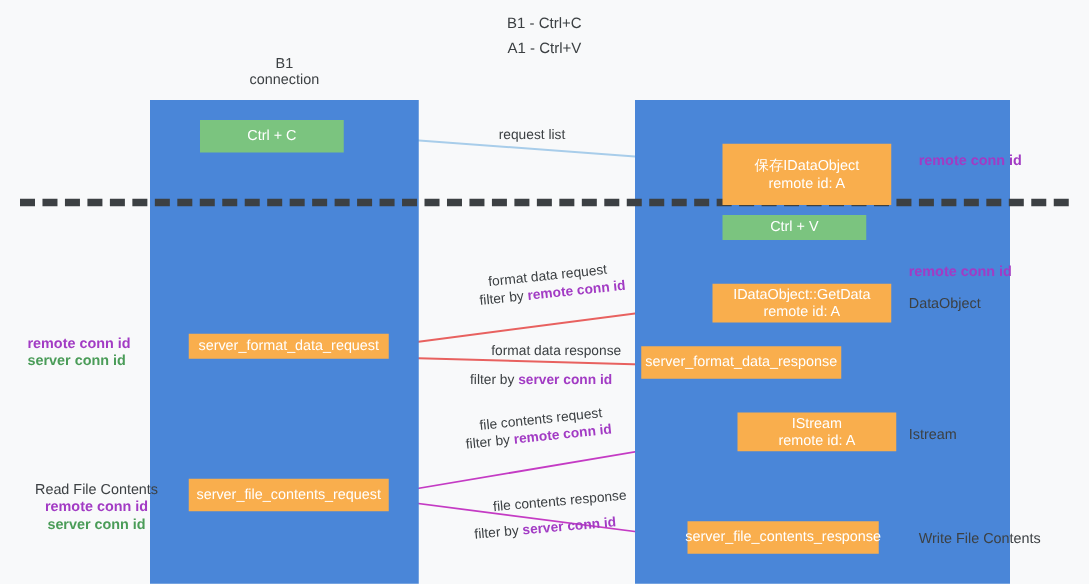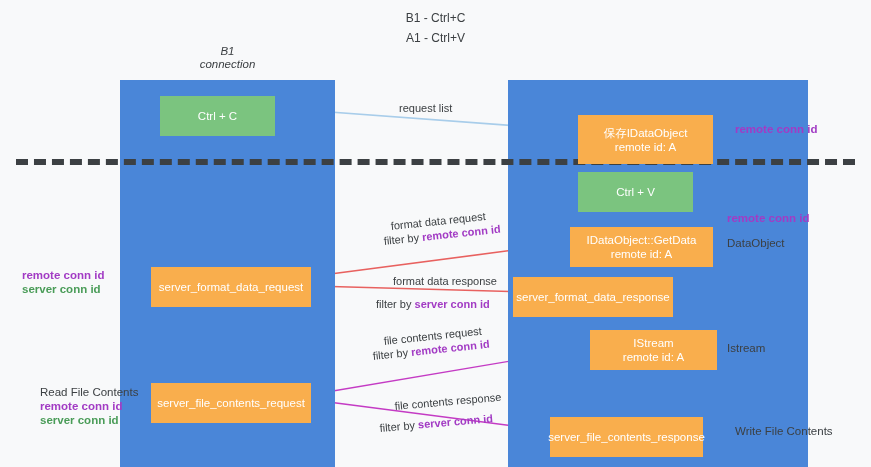--- a/index.html
+++ b/index.html
@@ -14,63 +14,63 @@
   
   .lane{position:absolute;background:#4a86d8;}
   #lane-b1{left:120px;top:80px;width:215px;height:387px;}
   #lane-a1{left:508px;top:80px;width:300px;height:387px;}
 
   
   .lane-header{
     position:absolute;text-align:center;color:#3c4043;
     font-size:11.5px;line-height:13px;
   }
-  #hdr-b1{left:150px;top:45px;width:155px;font-style:italic;}
+  #hdr-b1{left:150px;top:45px;width:155px;}
   #hdr-a1{left:565px;top:45px;width:155px;}
 
   
   #title{
     position:absolute;left:0;top:8px;width:871px;
     text-align:center;color:#3c4043;
     font-size:12px;line-height:20px;
   }
 
   
   .box{
     position:absolute;display:flex;align-items:center;justify-content:center;
     text-align:center;color:#ffffff;font-size:11.5px;line-height:14px;
-    box-sizing:border-box;padding:20px 4px;
+    box-sizing:border-box;padding:10px 4px;
   }
   .green{background:#7bc47f;}
   .orange{background:#f9ae4d;}
 
   #box-ctrlc{left:160px;top:96px;width:115px;height:26px;}
   #box-save-ido{left:578px;top:115px;width:135px;height:49px;}
-  #box-ctrlv{left:578px;top:172px;width:115px;height:30px;}
+  #box-ctrlv{left:578px;top:172px;width:115px;height:20px;}
   #box-getdata{left:570px;top:227px;width:143px;height:31px;}
   #box-fmt-req{left:151px;top:267px;width:160px;height:14px;}
   #box-fmt-resp{left:513px;top:277px;width:160px;height:26px;}
   #box-istream{left:590px;top:330px;width:127px;height:31px;}
   #box-file-req{left:151px;top:383px;width:160px;height:26px;}
   #box-file-resp{left:550px;top:417px;width:153px;height:26px;}
 
   
   .annot{position:absolute;font-size:11.5px;line-height:14px;color:#3c4043;}
   .purple{color:#a23bc4;font-weight:bold;}
   .green-t{color:#4a9c58;font-weight:bold;}
   .plain{color:#3c4043;font-weight:normal;}
 
   #an-rc-top{left:735px;top:122px;}
   #an-rc-mid{left:727px;top:211px;}
   #an-dataobject{left:727px;top:236px;}
   #an-istream{left:727px;top:341px;}
   #an-write{left:735px;top:424px;}
 
   #an-left-mid{left:22px;top:268px;text-align:left;}
-  #an-left-bot{left:40px;top:385px;text-align:left;}
+  #an-left-bot{left:28px;top:385px;text-align:center;}
 
   
   .elabel{
     position:absolute;font-size:11px;line-height:14px;color:#3c4043;
     white-space:nowrap;transform-origin:left top;
   }
   #el-format-list{left:399px;top:101px;}
   #el-fdr1{left:390px;top:219px;transform:rotate(-6deg);}
   #el-fdr2{left:383px;top:234px;transform:rotate(-6deg);}
   #el-fdresp1{left:393px;top:274px;text-align:center;}

